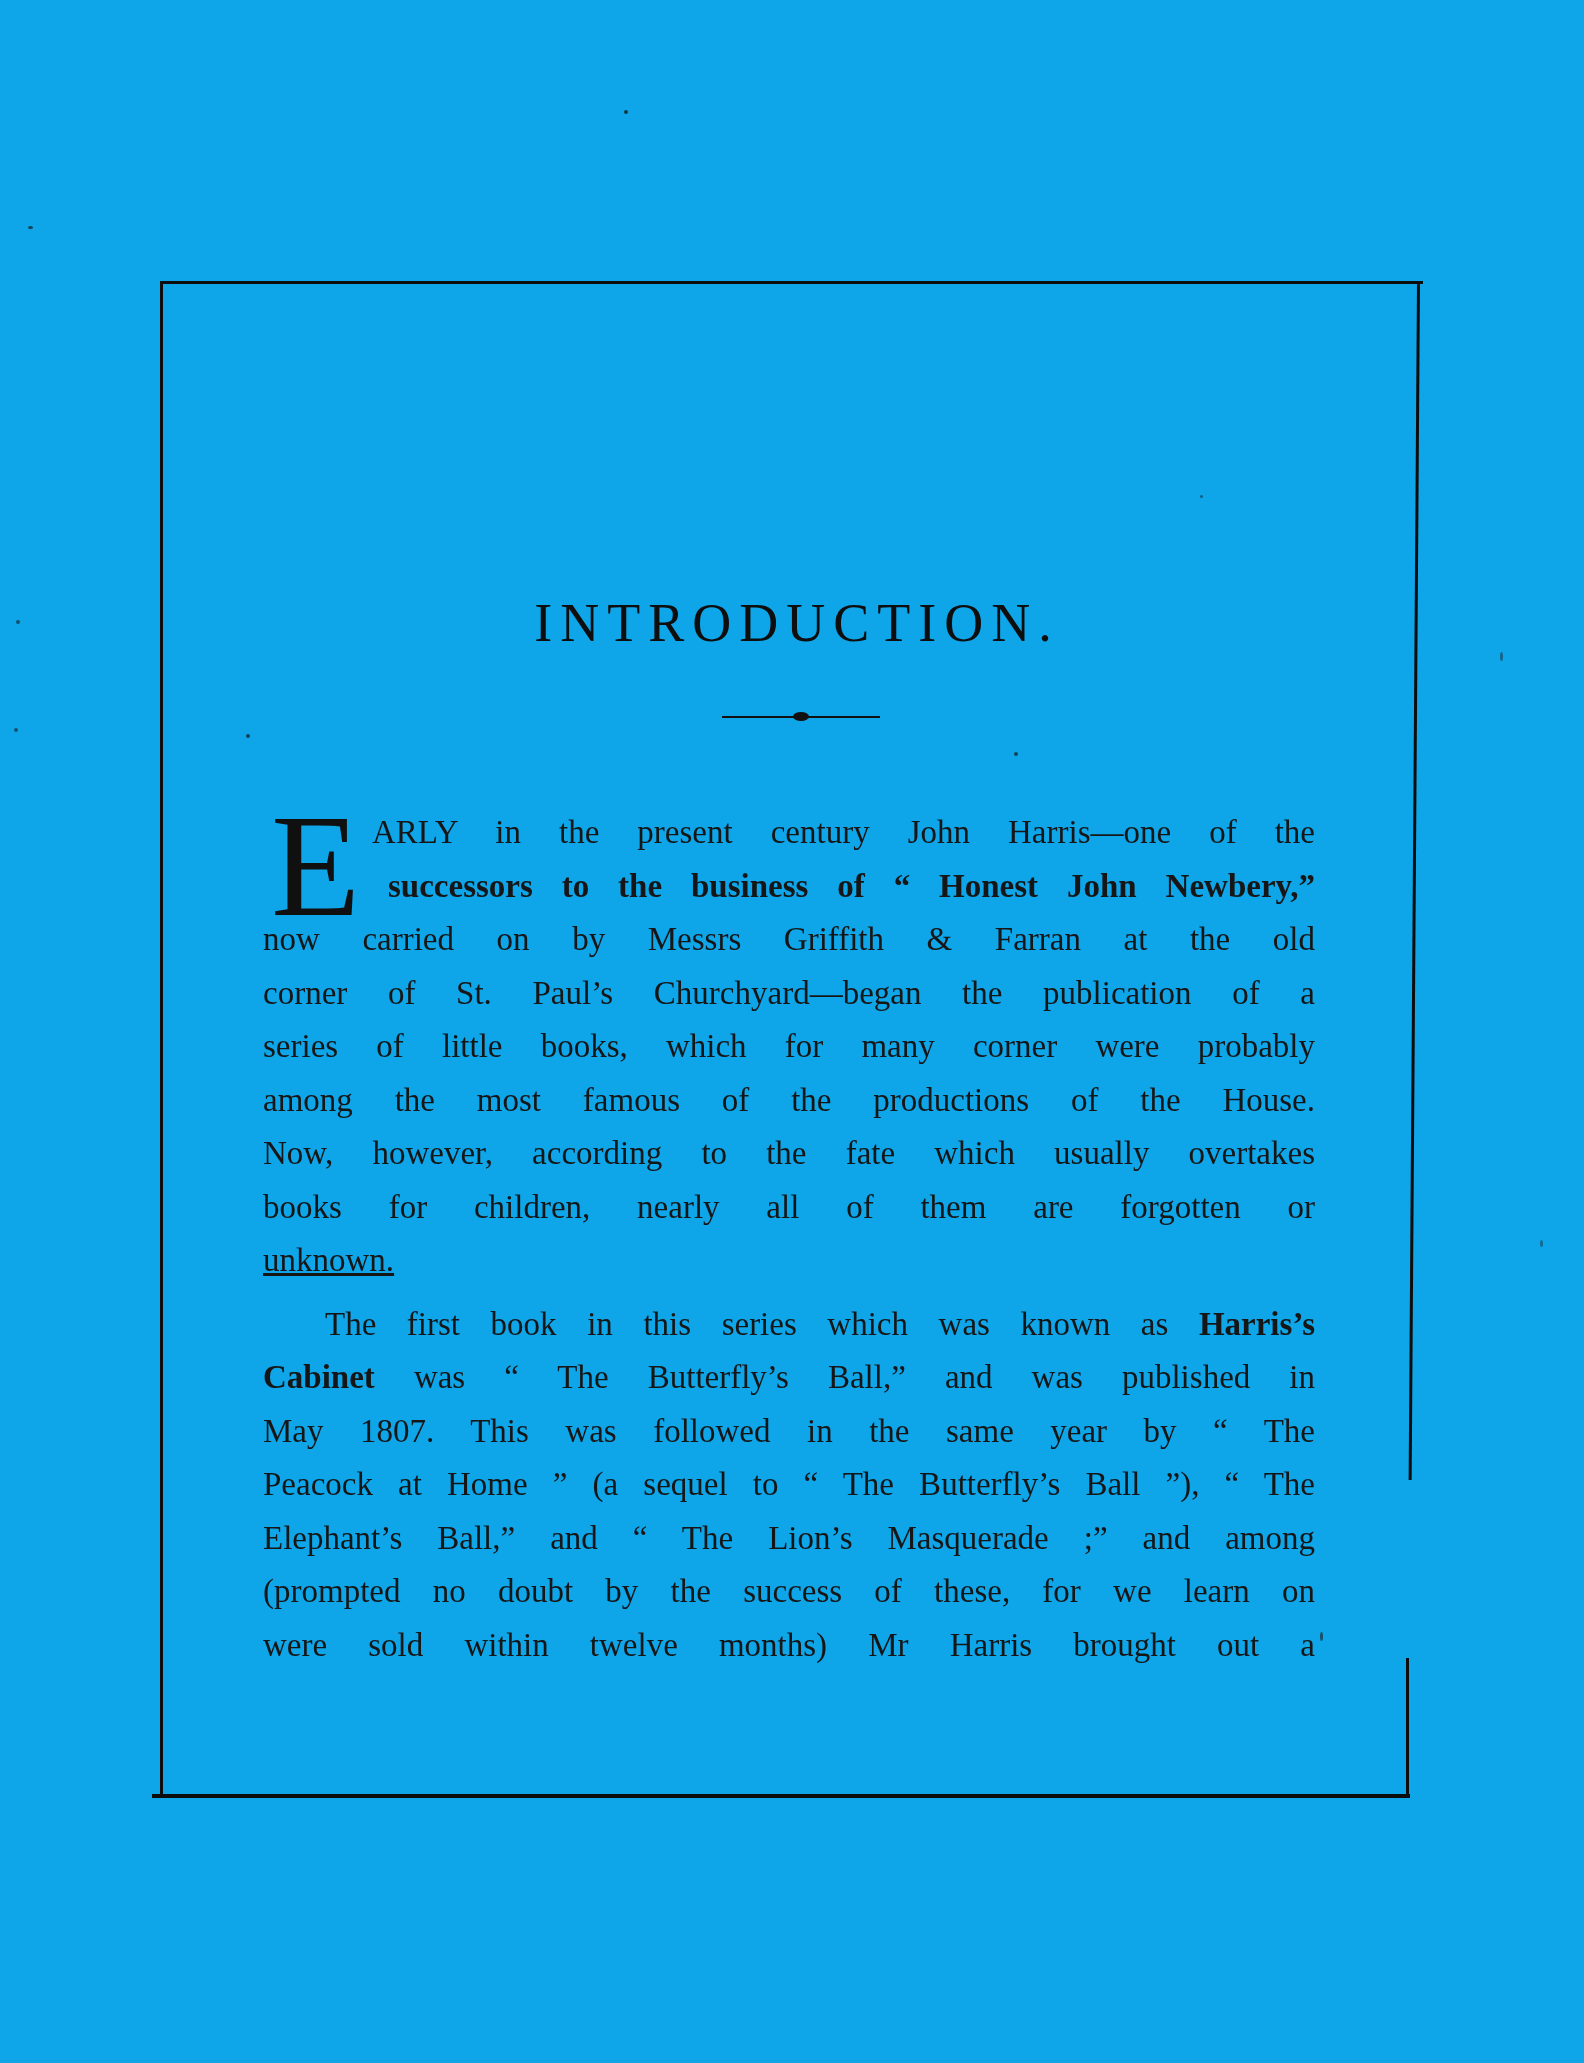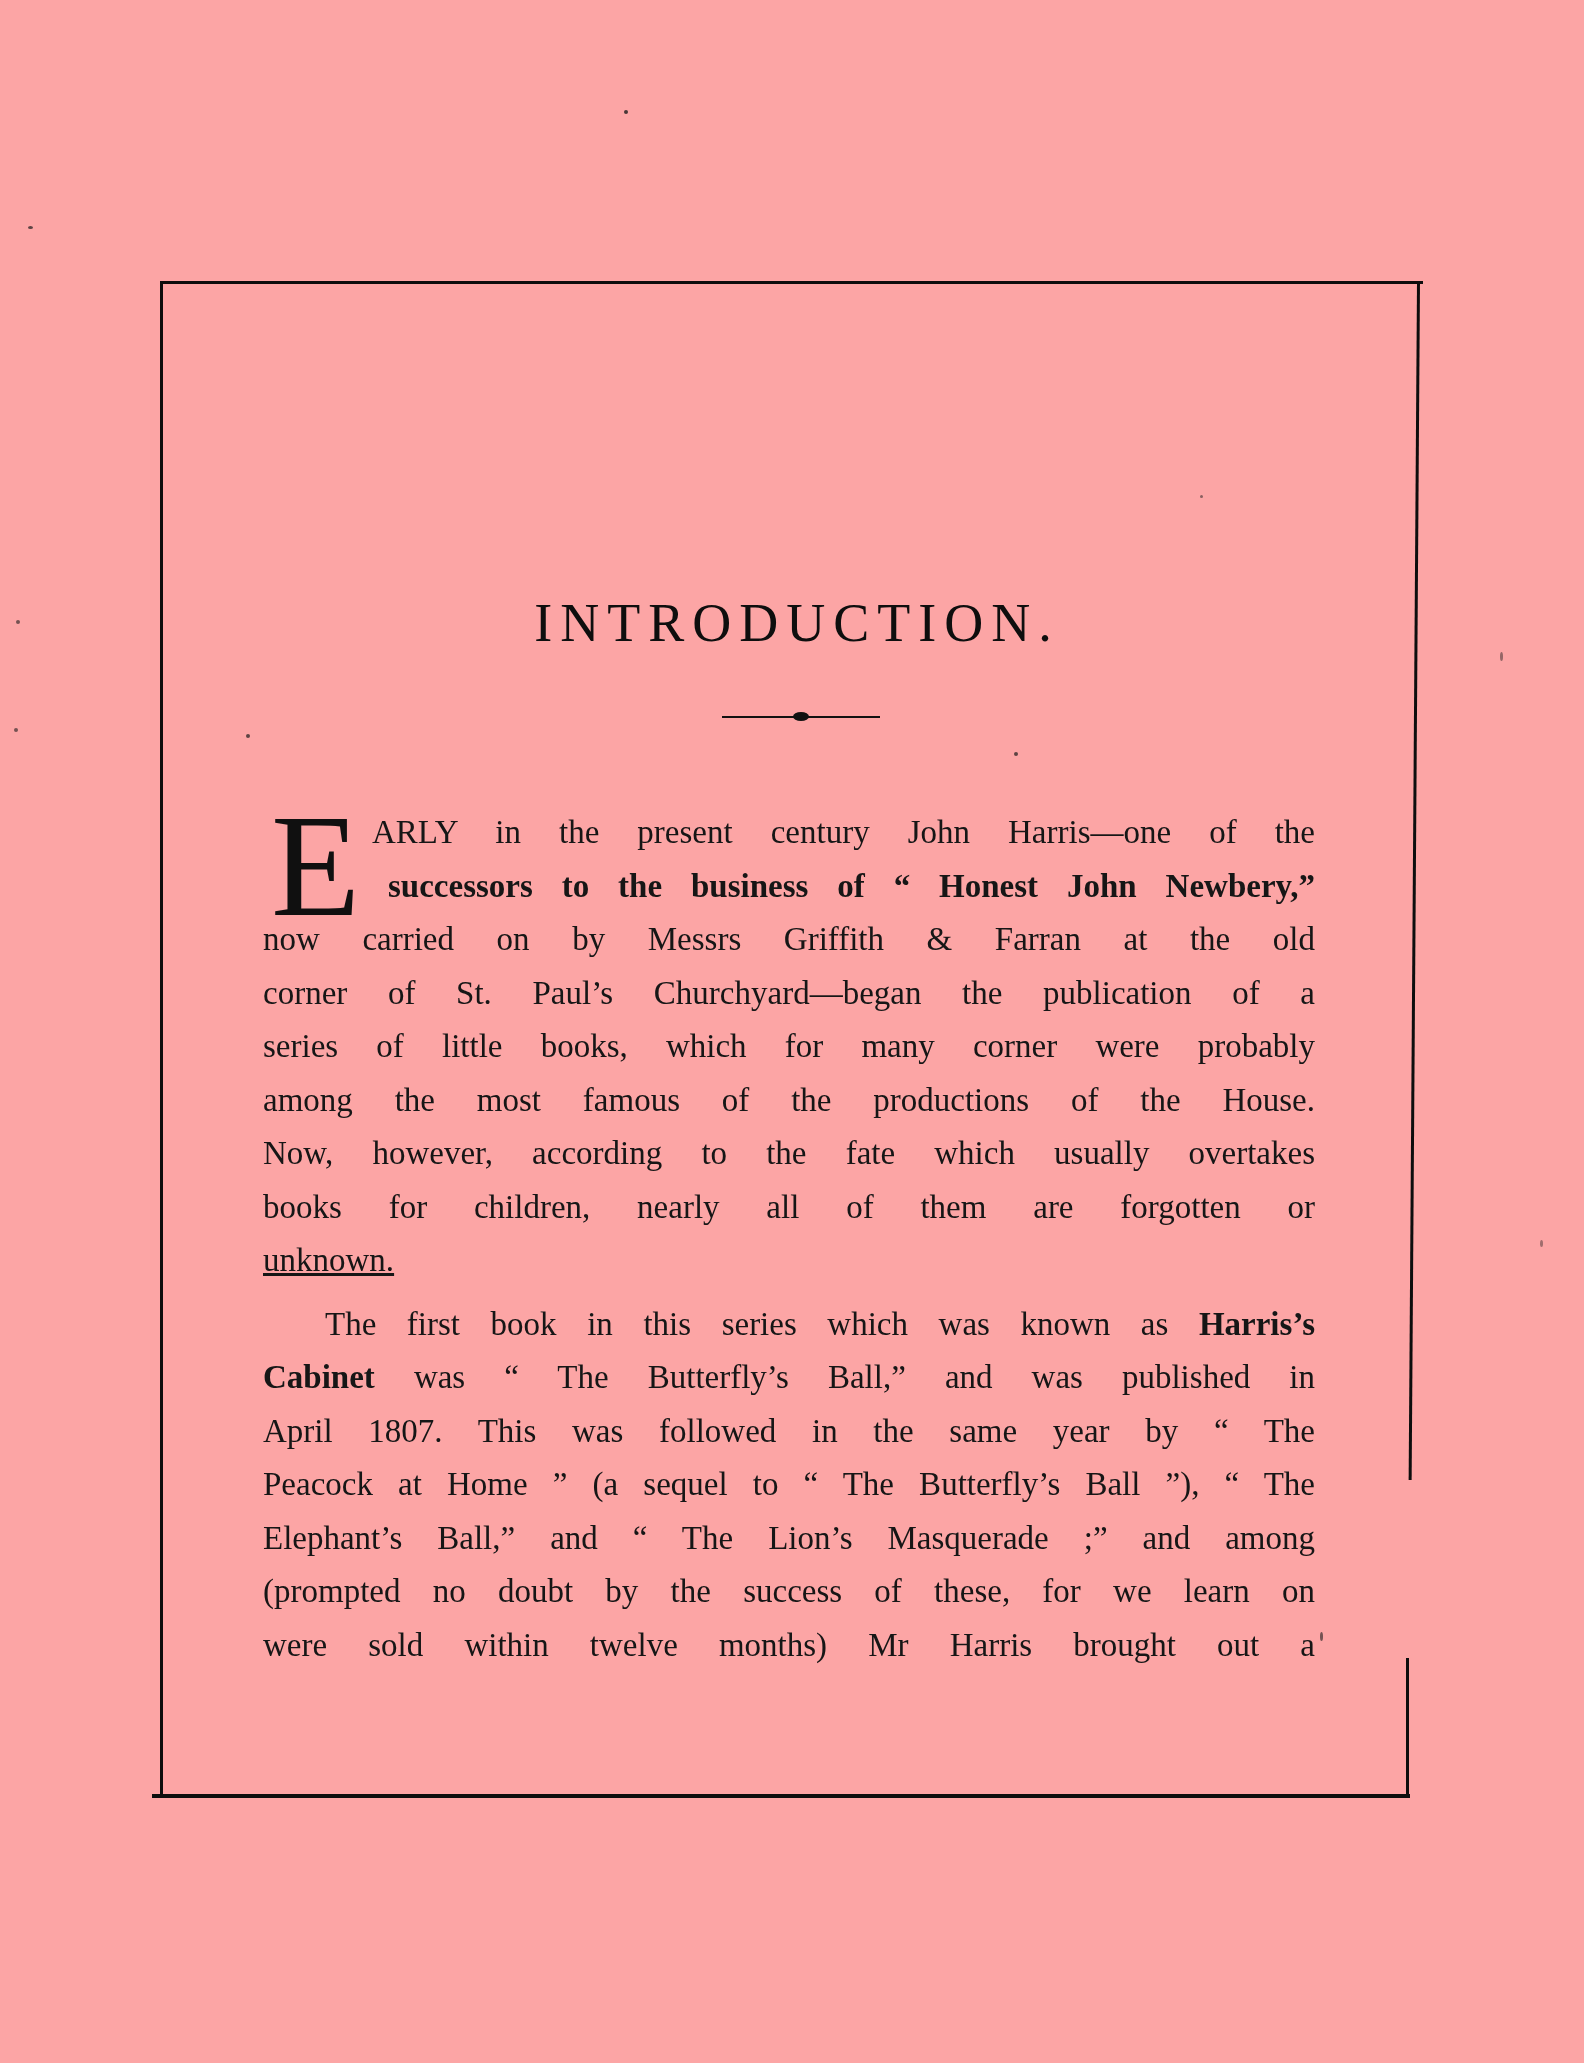--- a/index.html
+++ b/index.html
@@ -1,16 +1,16 @@
 <!DOCTYPE html>
 <html><head>
 <meta charset="utf-8">
 <style>
   html,body{margin:0;padding:0;background:#e9e9e9;}
-  .stage{position:relative;width:1584px;height:2063px;background:#fca5a5;overflow:hidden;
+  .stage{position:relative;width:1584px;height:2063px;background:#0ea5e9;overflow:hidden;
          font-family:"Liberation Serif","DejaVu Serif",serif;color:#171717;}
   .rule{position:absolute;background:#0d0d0d;}
   .rule-top{left:161px;top:281px;width:1262px;height:3px;}
   .rule-left{left:160px;top:281px;width:3px;height:1517px;}
   .rule-right-upper{left:1417px;top:282px;width:3px;height:1198px;transform:rotate(0.4deg);transform-origin:top center;}
   .rule-right-lower{left:1406px;top:1658px;width:3px;height:140px;}
   .rule-bottom{left:152px;top:1794px;width:1258px;height:4px;}
   .heading{position:absolute;left:263px;top:592px;width:1052px;margin:0;
            font-size:54px;font-weight:400;letter-spacing:8px;padding-left:8px;
            text-align:center;color:#0e0e0e;white-space:nowrap;}
@@ -52,21 +52,21 @@
         <div class="line"><span>corner of St. Paul’s Churchyard—began the publication of a</span></div>
         <div class="line"><span>series of little books, which for many corner were probably</span></div>
         <div class="line"><span>among the most famous of the productions of the House.</span></div>
         <div class="line"><span>Now, however, according to the fate which usually overtakes</span></div>
         <div class="line"><span>books for children, nearly all of them are forgotten or</span></div>
         <div class="line nj"><span>unknown.</span></div>
       </div>
       <div class="para" style="margin-top: 10px;">
         <div class="line" style="padding-left: 62px;"><span>The first book in this series which was known as </span><span class="it">Harris’s</span></div>
         <div class="line"><span class="it">Cabinet</span><span> was “ The Butterfly’s Ball,” and was published in</span></div>
-        <div class="line"><span>April 1807.  This was followed in the same year by “ The</span></div>
+        <div class="line"><span>May 1807.  This was followed in the same year by “ The</span></div>
         <div class="line"><span>Peacock at Home ” (a sequel to “ The Butterfly’s Ball ”), “ The</span></div>
         <div class="line"><span>Elephant’s Ball,” and “ The Lion’s Masquerade ;” and among</span></div>
         <div class="line"><span>(prompted no doubt by the success of these, for we learn on</span></div>
         <div class="line"><span>were sold within twelve months) Mr Harris brought out a</span></div>
       </div>
     </div>
 
   <div id="specks">
       <div class="speck" style="left: 624px; top: 110px; width: 4px; height: 4px; opacity: 0.8;"></div>
       <div class="speck" style="left: 28px; top: 226px; width: 5px; height: 3px; opacity: 0.7;"></div>

